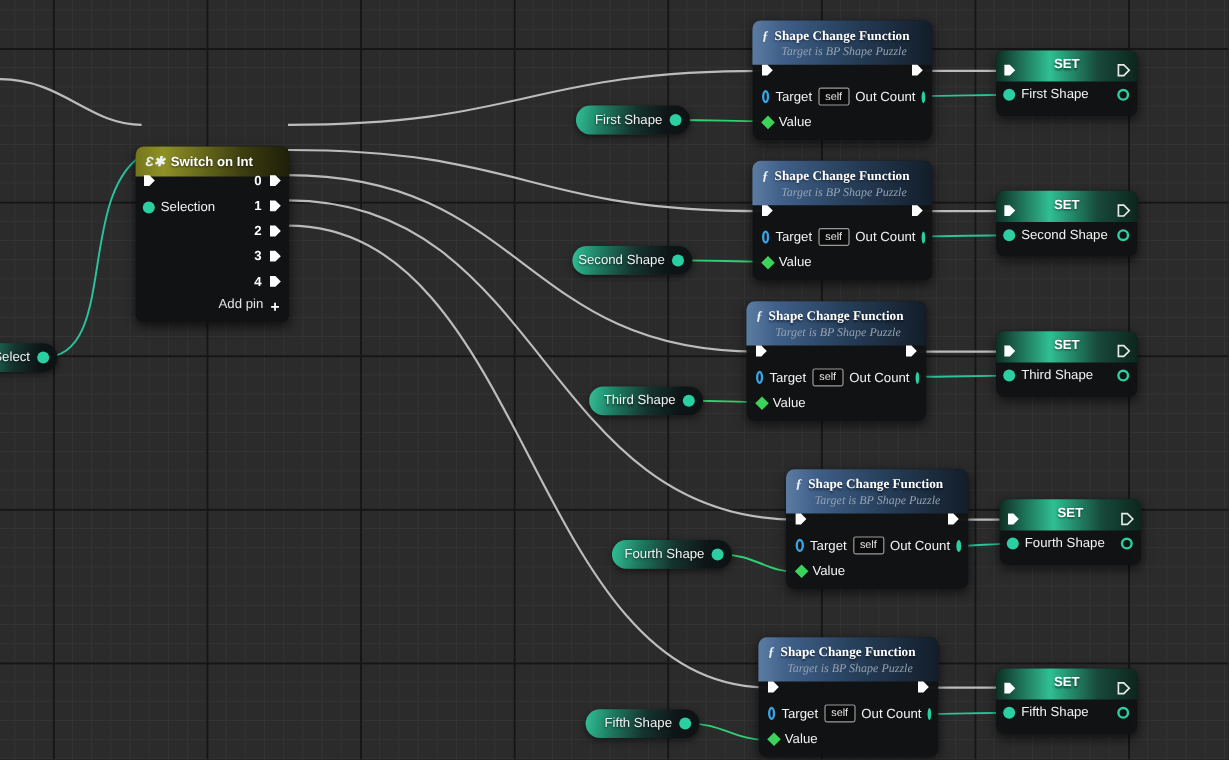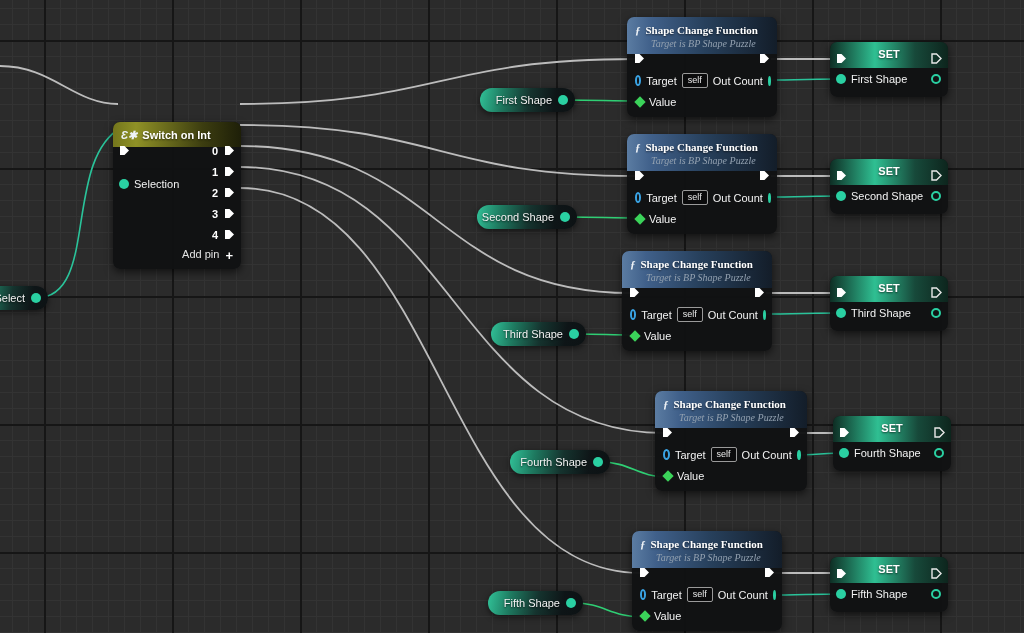--- a/index.html
+++ b/index.html
@@ -98,21 +98,21 @@
   <div class="node" style="left:113px;top:75px;width:128px;height:147px;margin-top:47px;">
     <div class="hdr hdr-sw">
       <span class="icon-g">Ɛ✱</span><span class="ttl">Switch on Int</span>
     </div>
     <div class="row" style="left:5px;top:97px;top:22px;"></div>
     <div class="row" style="left:5px;top:22px;">
       <svg class="pin-exec" width="13" height="13" viewBox="0 0 13 13">
           <polygon class="filled" points="2,2 6.5,2 11,6.5 6.5,11 2,11"></polygon>
         </svg>
     </div>
-    <div class="row" style="left:6px;top:56px;">
+    <div class="row" style="left:6px;top:45px;">
       <span class="pin-circle teal-f"></span>
       <span class="lbl">Selection</span>
     </div>
     <div class="row" style="right:5px;top:22px;">
       <span class="num">0</span>
       <svg class="pin-exec" width="13" height="13" viewBox="0 0 13 13">
           <polygon class="filled" points="2,2 6.5,2 11,6.5 6.5,11 2,11"></polygon>
         </svg>
     </div>
     <div class="row" style="right:5px;top:43px;">

